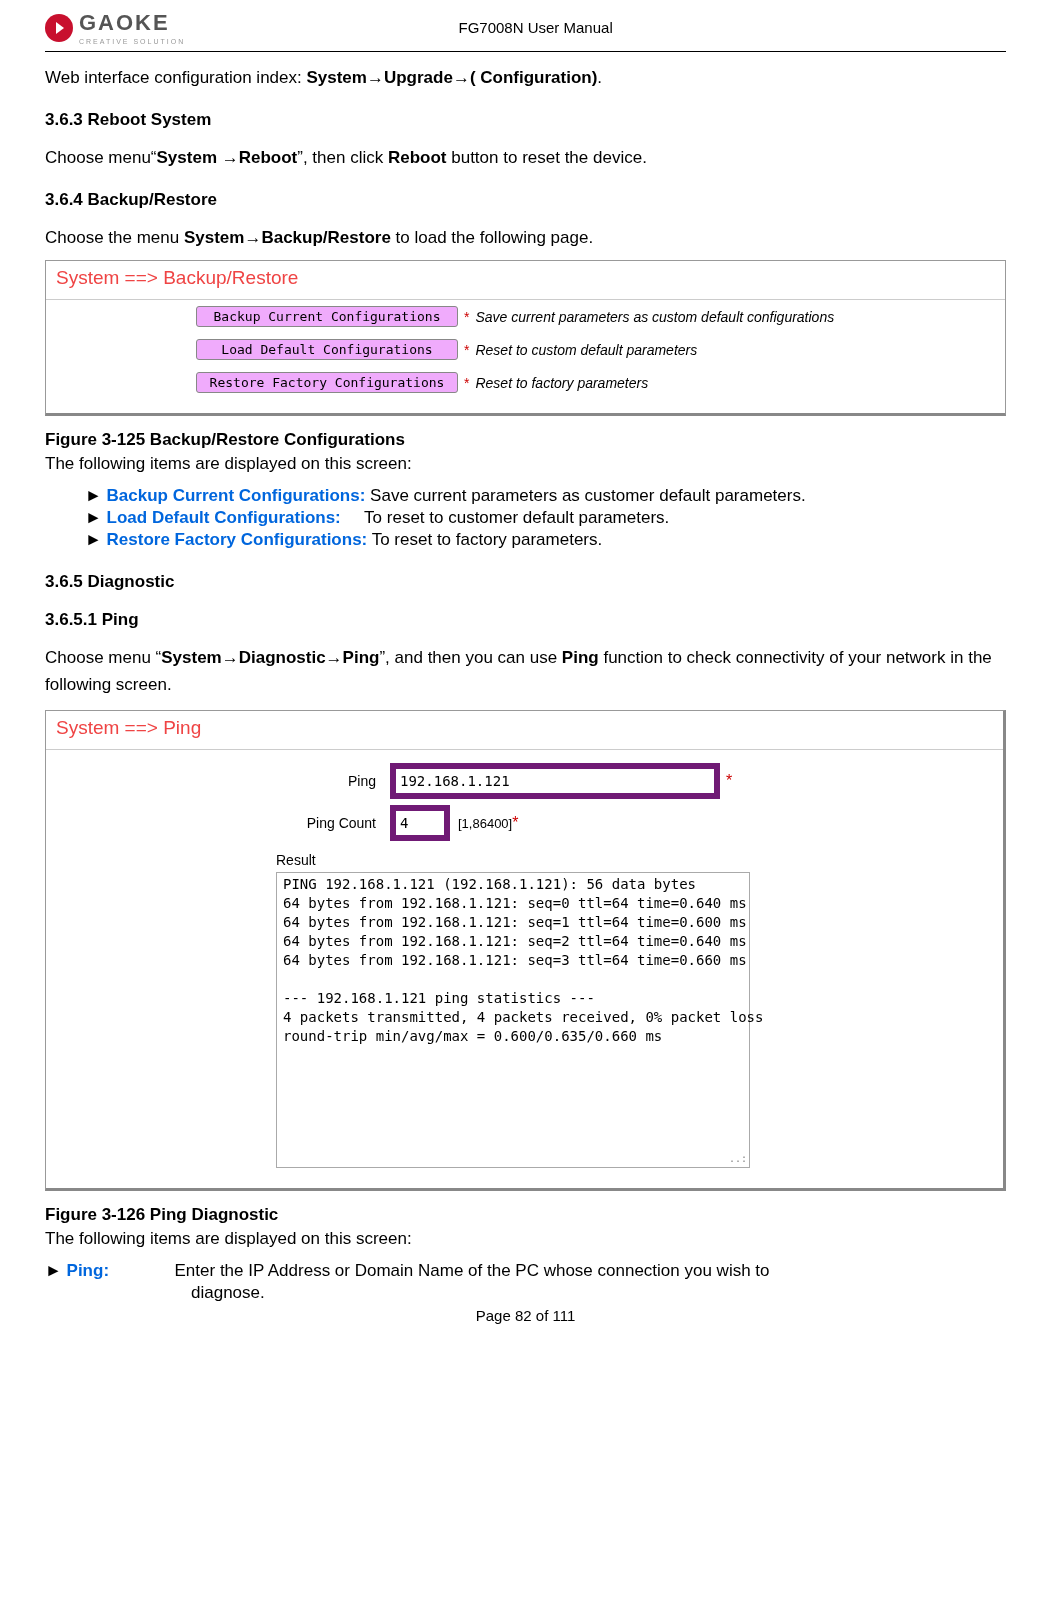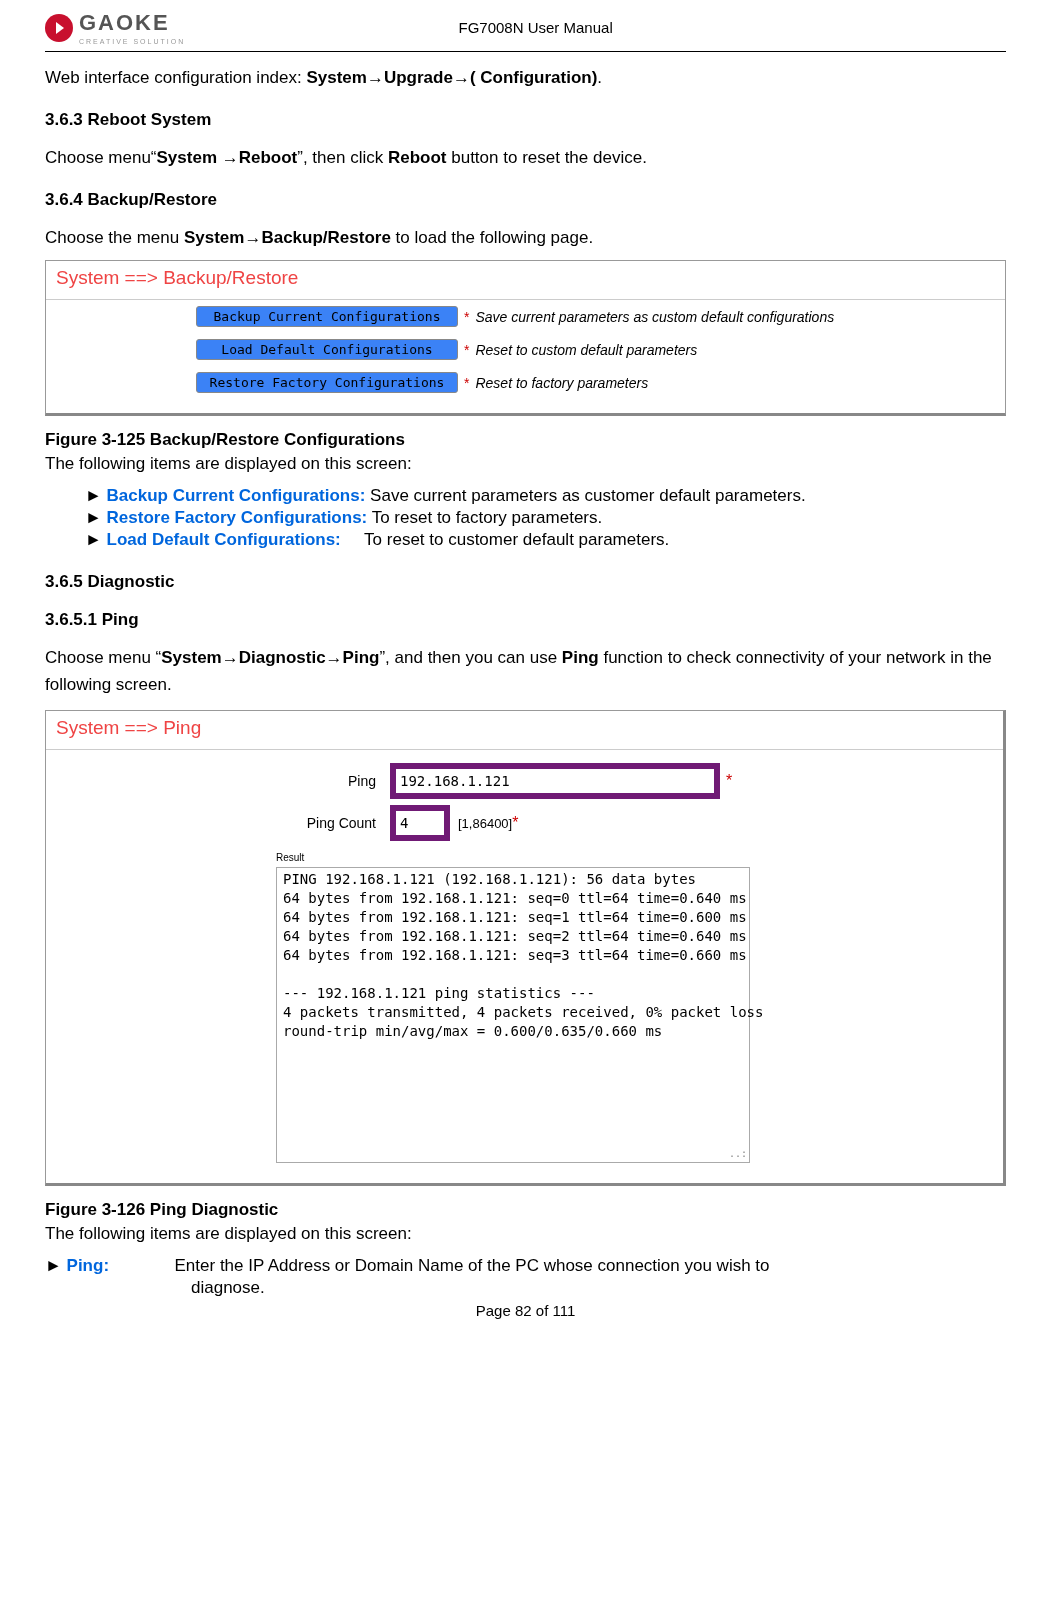--- a/index.html
+++ b/index.html
@@ -122,21 +122,21 @@
     align-items: center;
     padding: 6px 0 6px 150px;
     font-size: 14px;
   }
   .ui-btn {
     font-family: monospace;
     font-size: 13px;
     padding: 2px 10px;
     border: 1px solid #888;
     border-radius: 3px;
-    background: #3b82f6;
+    background: #f0abfc;
     min-width: 240px;
     text-align: center;
   }
   .ui-asterisk {
     color: #c00;
     margin: 0 6px;
   }
   .ui-desc {
     font-size: 14px;
     font-style: italic;
@@ -171,21 +171,21 @@
     padding: 4px 4px;
     font-size: 14px;
   }
   .ping-wide { width: 310px; }
   .ping-small { width: 40px; }
   .ping-hint {
     font-size: 13px;
     margin-left: 8px;
   }
   .ping-result-label {
-    font-size: 10px;
+    font-size: 14px;
     padding: 8px 0 4px 230px;
   }
   .ping-result {
     font-family: monospace;
     font-size: 14px;
     border: 1px solid #aaa;
     width: 460px;
     height: 290px;
     margin-left: 230px;
     padding: 2px 6px;
@@ -260,24 +260,24 @@
     </div>
   </div>
 
   <div class="figure-caption">Figure 3-125  Backup/Restore Configurations</div>
   <div class="body-text" style="margin-top:2px;">The following items are displayed on this screen:</div>
 
   <div class="bullet-line">
     <span>►&nbsp;</span><span class="blue-bold">Backup Current Configurations:</span><span> Save current parameters as customer default parameters.</span>
   </div>
   <div class="bullet-line">
+    <span>►&nbsp;</span><span class="blue-bold">Load Default Configurations:</span><span style="white-space:pre;">     To reset to customer default parameters.</span>
+  </div>
+  <div class="bullet-line">
     <span>►&nbsp;</span><span class="blue-bold">Restore Factory Configurations:</span><span> To reset to factory parameters.</span>
-  </div>
-  <div class="bullet-line">
-    <span>►&nbsp;</span><span class="blue-bold">Load Default Configurations:</span><span style="white-space:pre;">     To reset to customer default parameters.</span>
   </div>
 
   <div class="section-heading">3.6.5    Diagnostic</div>
 
   <div class="sub-heading">3.6.5.1      Ping</div>
   <div class="body-text" style="line-height:1.6;">
     <span>Choose menu “</span><span class="bold">System→Diagnostic→Ping</span><span>”, and then you can use </span><span class="bold">Ping</span><span> function to check connectivity of your network in the following screen.</span>
   </div>
 
   <div class="ping-ui">

